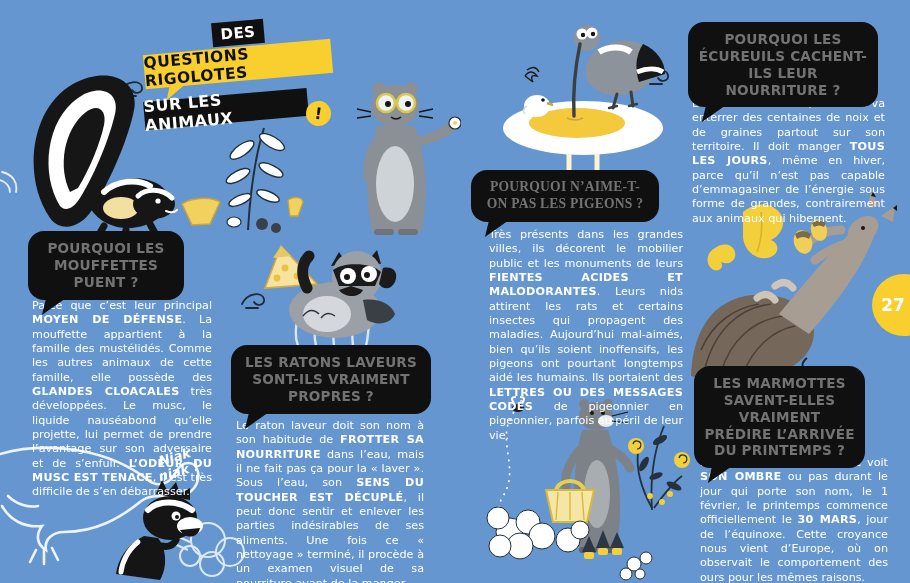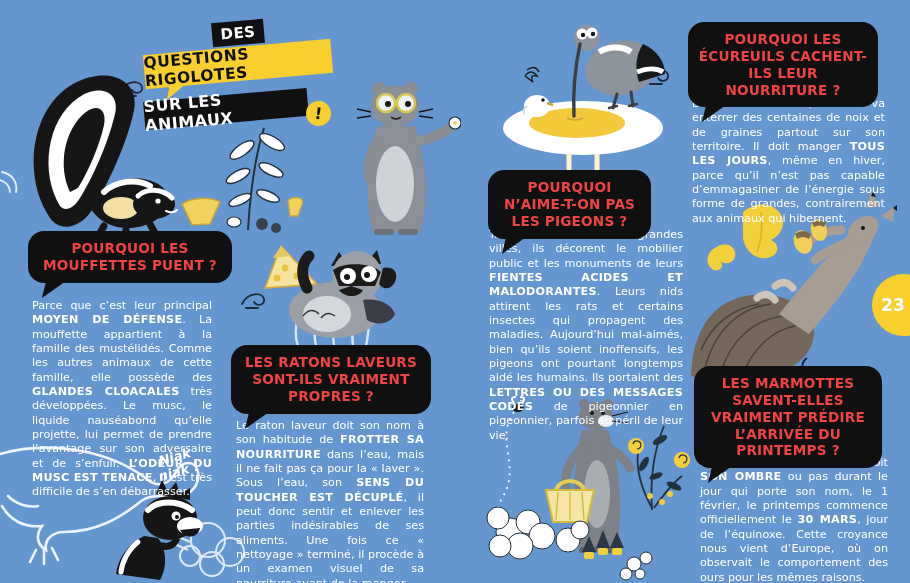--- a/index.html
+++ b/index.html
@@ -5,21 +5,21 @@
   * { margin:0; padding:0; box-sizing:border-box; }
   html,body { background:#4a4a4a; }
   .page {
     position:relative; width:910px; height:583px; overflow:hidden;
     background:#6596cf;
     font-family:"DejaVu Sans","Liberation Sans",sans-serif;
   }
   .abs { position:absolute; }
   
   .bubble {
-    position:absolute; background:#101010; color:#ef4444;
+    position:absolute; background:#101010; color:#737373;
     border-radius:16px; padding:9px 10px;
     font-weight:bold; font-size:13.6px; line-height:1.24;
     text-align:center; text-transform:uppercase; letter-spacing:.2px;
     z-index:5;
   }
   .bubble::after {
     content:""; position:absolute; left:16px; bottom:-15px;
     width:0; height:0; border-style:solid;
     border-width:17px 20px 0 0;
     border-color:#101010 transparent transparent transparent;
@@ -69,44 +69,44 @@
 <body>
 
 <div class="page">
 
   <div class="badge badge-black" style="left:212px; top:21px; width:52px; height:24px; font-size:15px; transform:rotate(-5deg);">DES</div>
   <div class="badge badge-yellow" style="left:144px; top:47px; width:188px; height:34px; font-size:15.5px; transform:rotate(-5deg);">QUESTIONS RIGOLOTES</div>
   <div class="badge badge-black" style="left:144px; top:95px; width:164px; height:28px; font-size:16px; transform:rotate(-5deg);">SUR LES ANIMAUX</div>
   <div class="excl-circle" style="left:306px; top:101px; width:25px; height:25px; font-size:16px; transform:rotate(8deg);">!</div>
 
   <div class="page-tab" style="left:872px; top:274px; width:64px; height:62px; padding-right:22px;">
-    <span>23</span>
-  </div>
-
-  <div class="bubble" style="left:28px; top:231px; width:204px;">
+    <span>27</span>
+  </div>
+
+  <div class="bubble" style="left:28px; top:231px; width:156px;">
     <span class="q">Pourquoi les mouffettes puent ?</span>
   </div>
   <div class="body-text" style="left:32px; top:299px; width:180px;"><span>Parce que c’est leur principal </span><b>MOYEN DE DÉFENSE</b><span>. La mouffette appartient à la famille des mustélidés. Comme les autres animaux de cette famille, elle possède des </span><b>GLANDES CLOACALES</b><span> très développées. Le musc, le liquide nauséabond qu’elle projette, lui permet de prendre l’avantage sur son adversaire et de s’enfuir. </span><b>L’ODEUR DU MUSC EST TENACE</b><span>, il est très difficile de s’en débarrasser.</span></div>
 
   <div class="bubble" style="left:231px; top:345px; width:200px;">
     <span class="q">Les ratons laveurs sont-ils vraiment propres ?</span>
   </div>
   <div class="body-text" style="left:236px; top:419px; width:188px;"><span>Le raton laveur doit son nom à son habitude de </span><b>FROTTER SA NOURRITURE</b><span> dans l’eau, mais il ne fait pas ça pour la « laver ». Sous l’eau, son </span><b>SENS DU TOUCHER EST DÉCUPLÉ</b><span>, il peut donc sentir et enlever les parties indésirables de ses aliments. Une fois ce « nettoyage » terminé, il procède à un examen visuel de sa nourriture avant de la manger.</span></div>
 
-  <div class="bubble" style="left:488px; top:170px; width:163px;">
+  <div class="bubble" style="left:471px; top:170px; width:188px;font-family:Liberation Serif, serif;">
     <span class="q">Pourquoi n’aime-t-on pas les pigeons ?</span>
   </div>
   <div class="body-text" style="left:489px; top:228px; width:194px;"><span>Très présents dans les grandes villes, ils décorent le mobilier public et les monuments de leurs </span><b>FIENTES ACIDES ET MALODORANTES</b><span>. Leurs nids attirent les rats et certains insectes qui propagent des maladies. Aujourd’hui mal-aimés, bien qu’ils soient inoffensifs, les pigeons ont pourtant longtemps aidé les humains. Ils portaient des </span><b>LETTRES OU DES MESSAGES CODÉS</b><span> de pigeonnier en pigeonnier, parfois au péril de leur vie.</span></div>
 
   <div class="bubble" style="left:688px; top:22px; width:190px;">
     <span class="q">Pourquoi les écureuils cachent-ils leur nourriture ?</span>
   </div>
   <div class="body-text" style="left:692px; top:97px; width:193px;"><span>Durant </span><b>L’AUTOMNE</b><span>, l’écureuil va enterrer des centaines de noix et de graines partout sur son territoire. Il doit manger </span><b>TOUS LES JOURS</b><span>, même en hiver, parce qu’il n’est pas capable d’emmagasiner de l’énergie sous forme de grandes, contrairement aux animaux qui hibernent.</span></div>
 
-  <div class="bubble" style="left:694px; top:366px; width:188px;">
+  <div class="bubble" style="left:694px; top:366px; width:171px;">
     <span class="q">Les marmottes savent-elles vraiment prédire l’arrivée du printemps ?</span>
   </div>
   <div class="body-text" style="left:700px; top:456px; width:188px;"><span>Peu importe si la marmotte voit </span><b>SON OMBRE</b><span> ou pas durant le jour qui porte son nom, le 1 février, le printemps commence officiellement le </span><b>30 MARS</b><span>, jour de l’équinoxe. Cette croyance nous vient d’Europe, où on observait le comportement des ours pour les mêmes raisons.</span></div>
 
   <div class="abs" style="left:28px; top:68px; z-index:2;">
     <svg width="150" height="172" viewBox="0 0 150 172">
       <path d="M22 150 C -6 110 2 40 45 16 C 80 -3 112 12 106 42 C 101 68 84 110 64 142 C 54 158 34 166 22 150 Z" fill="#161616"></path>
       <path d="M32 138 C 12 106 18 52 50 30 C 72 15 92 24 87 46 C 82 68 68 104 52 130 C 45 141 37 144 32 138 Z" fill="#ffffff"></path>
       <path d="M42 124 C 30 100 35 62 58 44 C 70 35 79 42 76 57 C 72 76 61 102 50 120 Z" fill="#161616"></path>
       <path d="M62 140 C 76 114 104 104 126 114 C 144 122 146 138 132 149 C 112 165 78 165 62 140 Z" fill="#161616"></path>

